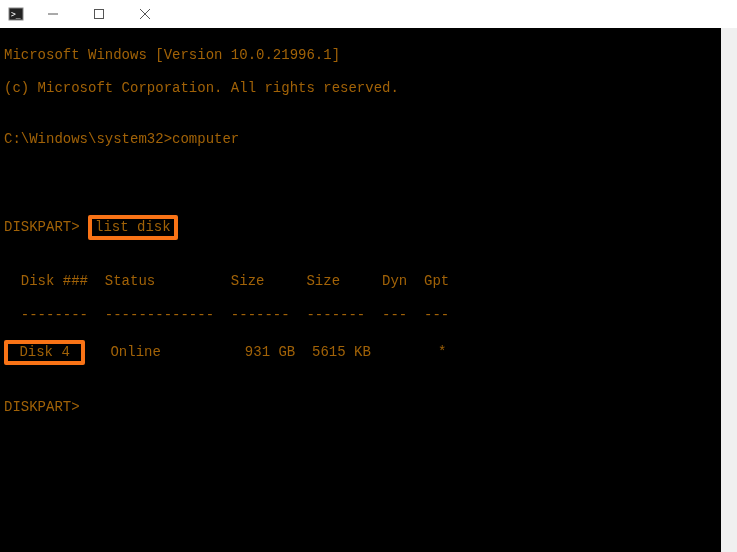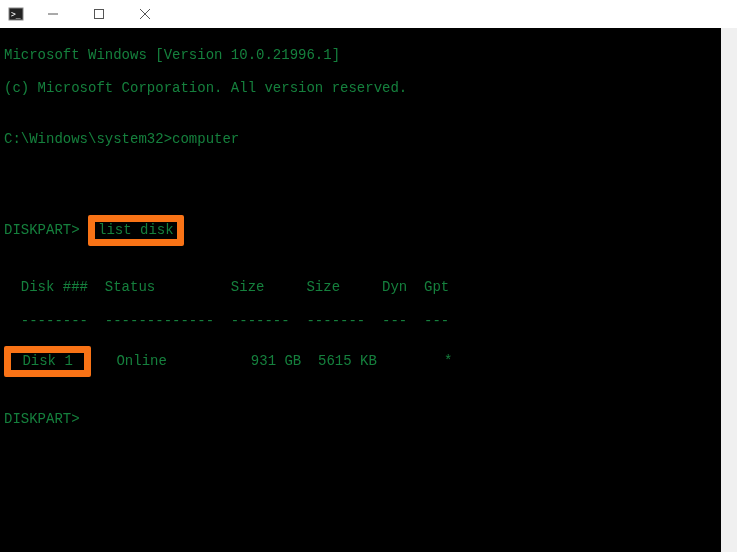--- a/index.html
+++ b/index.html
@@ -48,33 +48,33 @@
       display: flex;
       align-items: center;
       justify-content: center;
       color: #555;
       font-size: 14px;
       cursor: pointer;
     }
     .terminal {
       flex: 1;
       background: #000;
-      color: #15803d;
+      color: #a16207;
       font-family: "Consolas", "Courier New", monospace;
       font-size: 14px;
       line-height: 1.2;
       padding: 2px 4px;
       white-space: pre;
       overflow: hidden;
       position: relative;
     }
     .line { display: block; }
     .blank { height: 17px; }
     .highlight-box {
-      border: 7px solid #f97316;
+      border: 4px solid #f97316;
       padding: 0 3px;
       display: inline-block;
       border-radius: 2px;
     }
     .scrollbar {
       position: absolute;
       right: 0;
       top: 28px;
       width: 16px;
       height: 524px;
@@ -107,29 +107,29 @@
         <svg width="10" height="10" viewBox="0 0 10 10">
             <line x1="0" y1="0" x2="10" y2="10" stroke="#555" stroke-width="1"></line>
             <line x1="10" y1="0" x2="0" y2="10" stroke="#555" stroke-width="1"></line>
           </svg>
       </div>
     </div>
   </div>
 
   <div class="terminal">
 <span class="line">Microsoft Windows [Version 10.0.21996.1]</span>
-<span class="line">(c) Microsoft Corporation. All version reserved.</span>
+<span class="line">(c) Microsoft Corporation. All rights reserved.</span>
 <span class="blank"></span>
 <span class="line"><span>C:\Windows\system32&gt;</span><span>computer</span></span>
 <span class="blank"></span>
 <span class="blank"></span>
 <span class="blank"></span>
 <span class="line"><span>DISKPART&gt; </span><span class="highlight-box">list disk</span></span>
 <span class="blank"></span>
 <span class="line">  Disk ###  Status         Size     Size     Dyn  Gpt</span>
 <span class="line">  --------  -------------  -------  -------  ---  ---</span>
-<span class="line"><span class="highlight-box"> Disk 1 </span><span>   Online          931 GB  5615 KB        *</span></span>
+<span class="line"><span class="highlight-box"> Disk 4 </span><span>   Online          931 GB  5615 KB        *</span></span>
 <span class="blank"></span>
 <span class="line">DISKPART&gt;</span>
   </div>
 
   <div class="scrollbar"></div>
 </div>
 
 </body></html>

